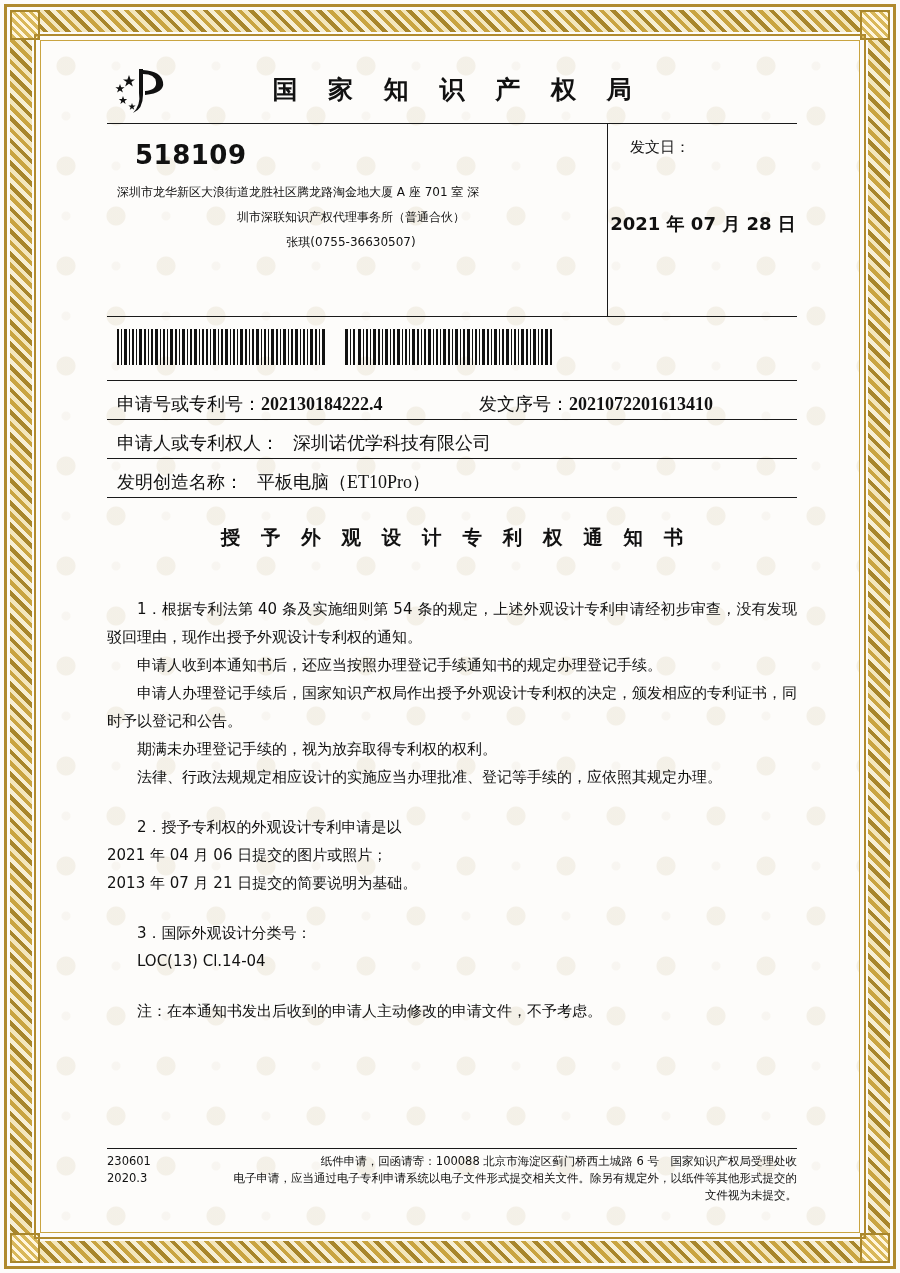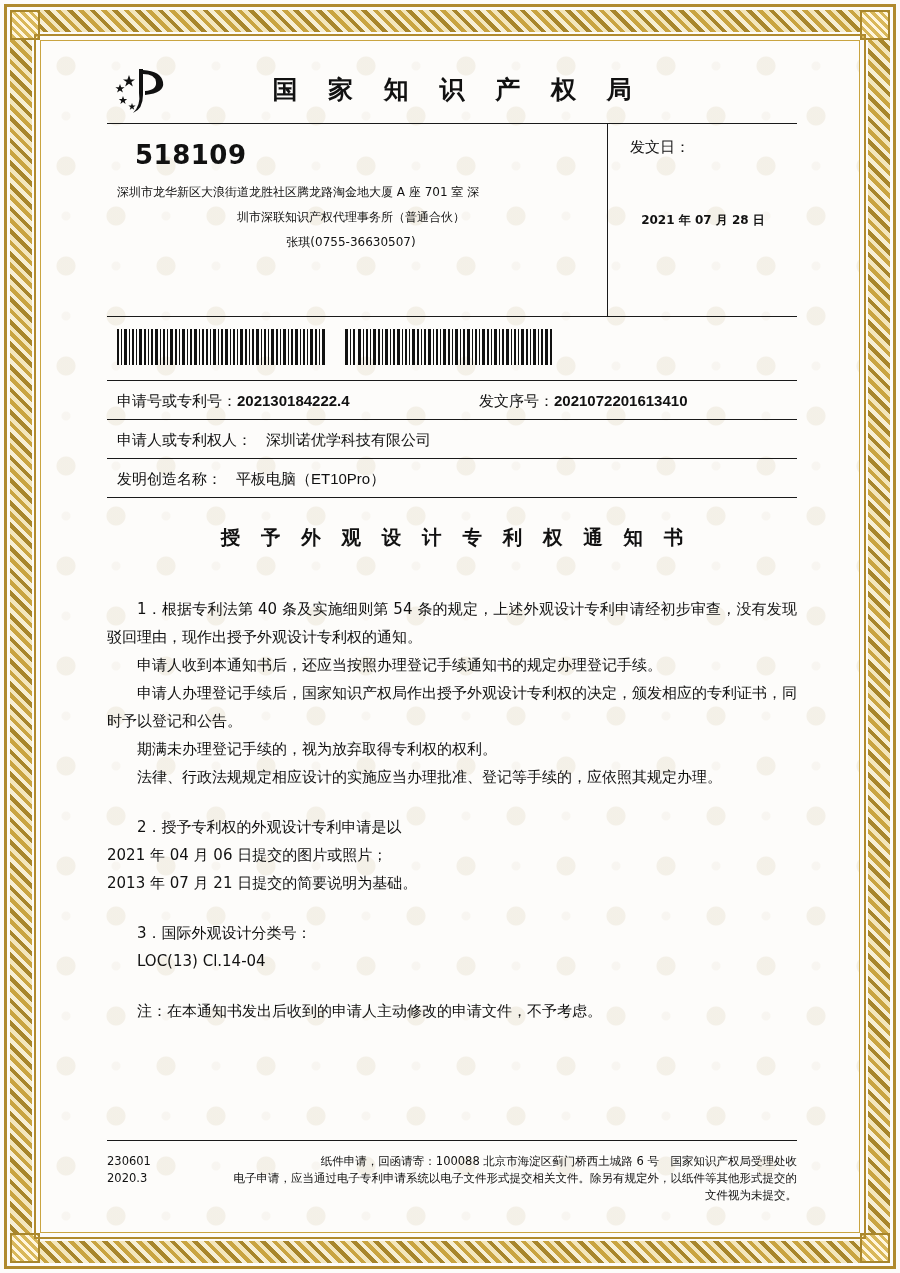--- a/index.html
+++ b/index.html
@@ -171,21 +171,21 @@
     margin-left: 22px;
     font-size: 15px;
     color: #111;
     font-family: "DejaVu Sans", sans-serif;
   }
   .date-value {
     position: absolute;
     left: 0; right: 0;
     top: 88px;
     text-align: center;
-    font-size: 12px;
+    font-size: 18px;
     font-weight: bold;
     color: #111;
     font-family: "DejaVu Sans", sans-serif;
   }
 
   
   .barcode-row {
     position: relative;
     height: 63px;
     border-bottom: 1.5px solid #1a1a1a;
@@ -197,23 +197,23 @@
   }
   .barcode.b1 { left: 10px; width: 208px; }
   .barcode.b2 { left: 238px; width: 208px; }
   .bc-inner { width: 100%; height: 100%; }
 
   
   .info-row {
     position: relative;
     height: 38px;
     border-bottom: 1.2px solid #1a1a1a;
-    font-size: 15px;
-    color: #111;
-    font-family: Liberation Sans, sans-serif;
+    font-size: 18px;
+    color: #111;
+    font-family: Liberation Serif, serif;
     text-align: center;
   }
   .info-row .cell {
     position: absolute;
     top: 11px;
   }
   .cell.c-appno { left: 10px; }
   .cell.c-serno { left: 372px; }
   .cell.c-owner { left: 10px; }
   .cell.c-title { left: 10px; }
@@ -245,21 +245,21 @@
   .para-gap { height: 22px; }
   .sub-indent { padding-left: 30px; }
 
   
   .footer {
     position: absolute;
     left: 66px;
     bottom: 28px;
     width: 690px;
     border-top: 1.2px solid #1a1a1a;
-    padding-top: 12px;
+    padding-top: 4px;
     font-size: 11.5px;
     line-height: 17px;
     color: #111;
     font-family: "DejaVu Sans", sans-serif;
   }
   .footer-grid {
     position: relative;
   }
   .footer-codes {
     position: absolute;

